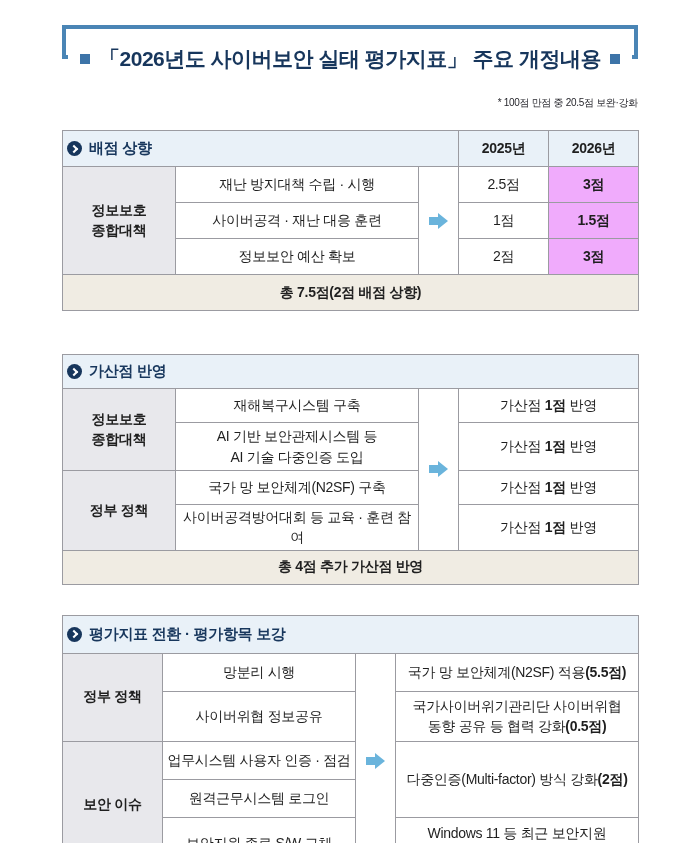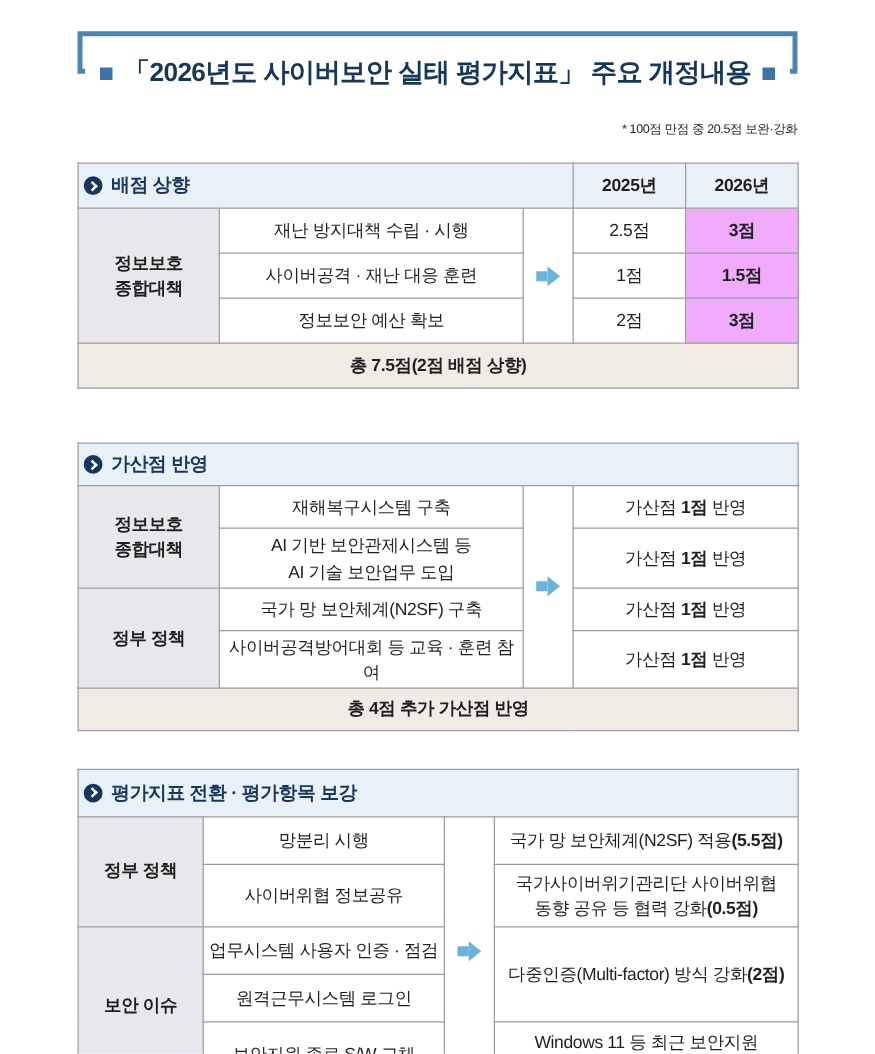--- a/index.html
+++ b/index.html
@@ -189,21 +189,21 @@
       <td class="arrowcell" rowspan="4">
         <span class="arrow">
             <span class="bar"></span>
             <span class="tip"></span>
           </span>
       </td>
       <td class="result last"><span>가산점 </span><span class="b">1점</span><span> 반영</span></td>
     </tr>
     <tr>
       <td class="item tall">AI 기반 보안관제시스템 등
-AI 기술 보안업무 도입</td>
+AI 기술 다중인증 도입</td>
       <td class="result tall last"><span>가산점 </span><span class="b">1점</span><span> 반영</span></td>
     </tr>
     <tr>
       <td class="cat" rowspan="2">정부 정책</td>
       <td class="item">국가 망 보안체계(N2SF) 구축</td>
       <td class="result last"><span>가산점 </span><span class="b">1점</span><span> 반영</span></td>
     </tr>
     <tr>
       <td class="item">사이버공격방어대회 등 교육 · 훈련 참여</td>
       <td class="result last"><span>가산점 </span><span class="b">1점</span><span> 반영</span></td>

